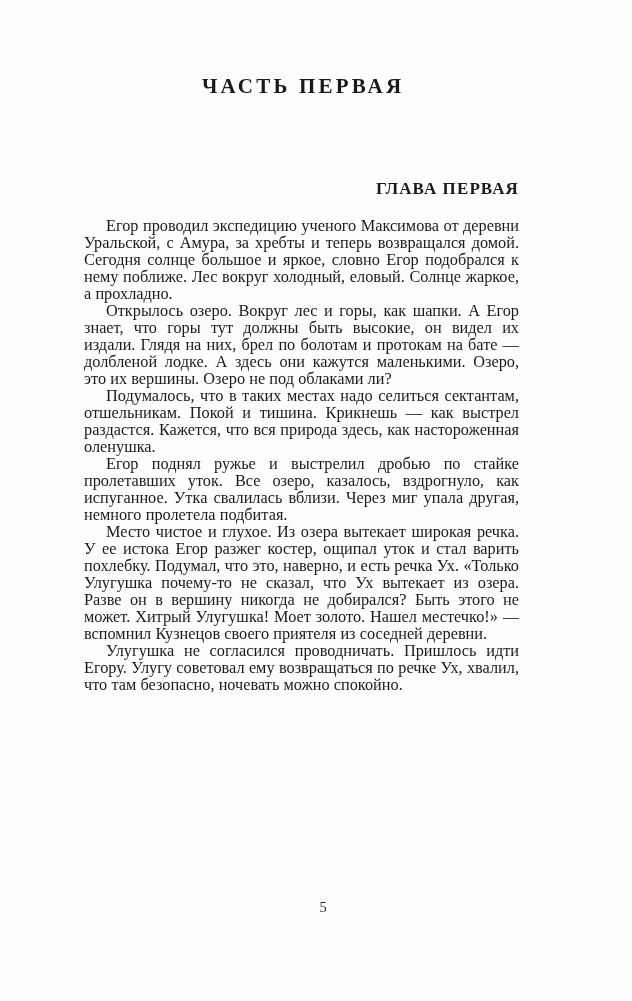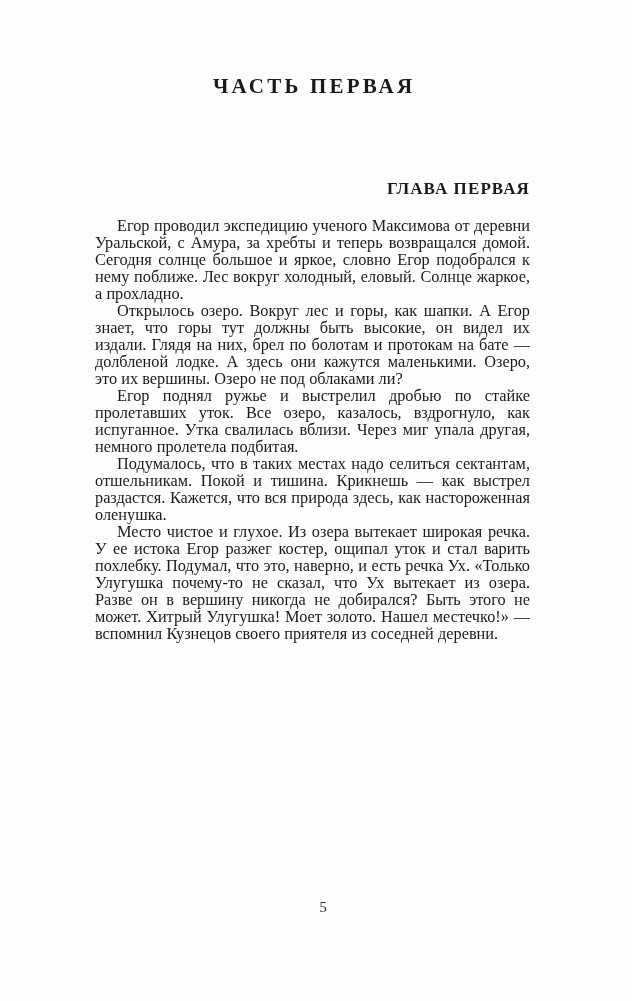--- a/index.html
+++ b/index.html
@@ -23,21 +23,21 @@
     left: 0;
     top: 0;
     width: 632px;
     height: 1001px;
     background: #fdfdfd;
   }
 
   
   .text-column {
     position: absolute;
-    left: 95px;
+    left: 84px;
     top: 0;
     width: 435px;
   }
 
   
   .part-heading-block {
     padding-top: 74px;
     text-align: center;
   }
   .part-title {
@@ -108,23 +108,24 @@
 
     <div class="part-heading-block">
       <h1 class="part-title">ЧАСТЬ ПЕРВАЯ</h1>
     </div>
 
     <h3 class="chapter-title">ГЛАВА ПЕРВАЯ</h3>
 
     <div class="body-text">
       <p class="body-paragraph">Егор проводил экспедицию ученого Максимова от деревни Уральской, с Амура, за хребты и теперь возвращался домой. Сегодня солнце большое и яркое, словно Егор подобрался к нему поближе. Лес вокруг холодный, еловый. Солнце жаркое, а прохладно.</p>
       <p class="body-paragraph">Открылось озеро. Вокруг лес и горы, как шапки. А Егор знает, что горы тут должны быть высокие, он видел их издали. Глядя на них, брел по болотам и протокам на бате — долбленой лодке. А здесь они кажутся маленькими. Озеро, это их вершины. Озеро не под облаками ли?</p>
+      <p class="body-paragraph">Подумалось, что в таких местах надо селиться сектантам, отшельникам. Покой и тишина. Крикнешь — как выстрел раздастся. Кажется, что вся природа здесь, как настороженная оленушка.</p>
       <p class="body-paragraph">Егор поднял ружье и выстрелил дробью по стайке пролетавших уток. Все озеро, казалось, вздрогнуло, как испуганное. Утка свалилась вблизи. Через миг упала другая, немного пролетела подбитая.</p>
-      <p class="body-paragraph">Подумалось, что в таких местах надо селиться сектантам, отшельникам. Покой и тишина. Крикнешь — как выстрел раздастся. Кажется, что вся природа здесь, как настороженная оленушка.</p>
       <p class="body-paragraph">Место чистое и глухое. Из озера вытекает широкая речка. У ее истока Егор разжег костер, ощипал уток и стал варить похлебку. Подумал, что это, наверно, и есть речка Ух. «Только Улугушка почему-то не сказал, что Ух вытекает из озера. Разве он в вершину никогда не добирался? Быть этого не может. Хитрый Улугушка! Моет золото. Нашел местечко!» — вспомнил Кузнецов своего приятеля из соседней деревни.</p>
+      <p class="body-paragraph">Улугушка не согласился проводничать. Пришлось идти Егору. Улугу советовал ему возвращаться по речке Ух, хвалил, что там безопасно, ночевать можно спокойно.</p>
     </div>
 
   </div>
 
   <div class="folio">
     <span class="folio-number">5</span>
   </div>
 
 </div>
 

